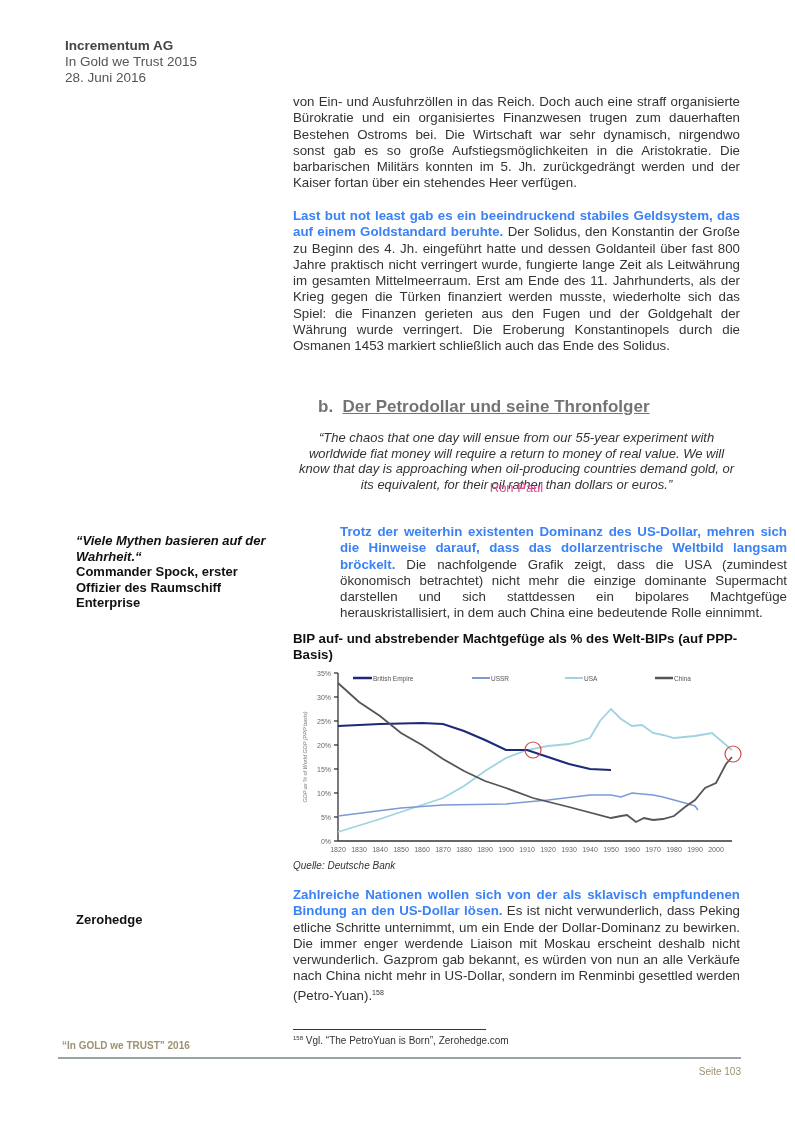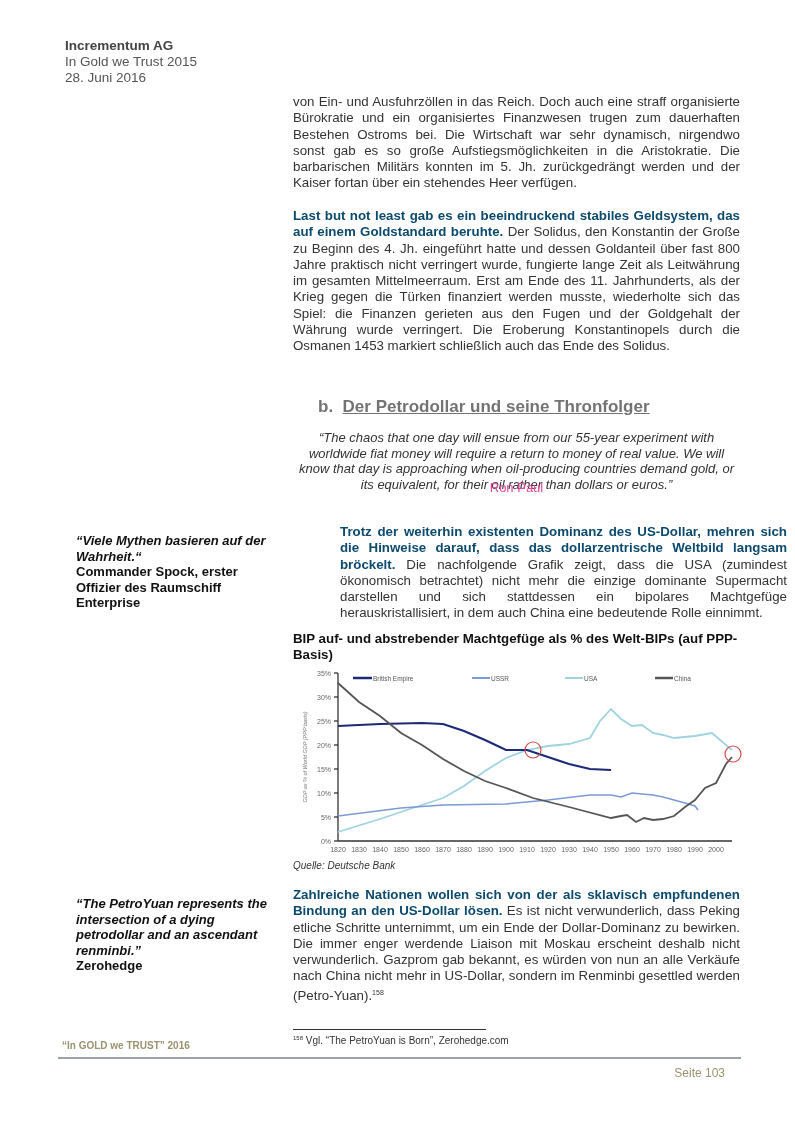--- a/index.html
+++ b/index.html
@@ -1,35 +1,35 @@
 <!DOCTYPE html>
 <html><head>
 <meta charset="utf-8">
 <style>
   html,body{margin:0;padding:0;background:#fff;}
   body{width:795px;height:1125px;position:relative;overflow:hidden;font-family:"Liberation Sans",sans-serif;color:#222;}
   .hdr{position:absolute;left:65px;top:38px;font-size:13.5px;line-height:16px;color:#555;}
   .hdr .co{font-weight:bold;color:#444;}
   .body-text{position:absolute;left:293px;width:447px;font-size:13.3px;line-height:16.3px;text-align:justify;color:#333;}
-  .body-text b{color:#0c4a6e;}
+  .body-text b{color:#3b82f6;}
   .section-title{position:absolute;left:318px;top:397px;font-size:17px;font-weight:bold;color:#737373;}
   .section-title .t{text-decoration:underline;}
   .quote{position:absolute;left:293px;top:430px;width:447px;font-size:13px;line-height:15.5px;font-style:italic;text-align:center;color:#333;}
   .quote-author{position:absolute;left:293px;top:480px;width:447px;text-align:center;font-size:13px;color:#ec4899;}
   .side{position:absolute;left:76px;width:205px;font-size:13px;line-height:15.5px;font-weight:bold;color:#111;}
   .side i{font-style:italic;}
   .chart-title{position:absolute;left:293px;top:631px;width:447px;font-size:13.3px;line-height:16px;font-weight:bold;color:#111;}
   .chart{position:absolute;left:285px;top:662px;width:460px;height:196px;}
   .source{position:absolute;left:293px;top:860px;font-size:10px;font-style:italic;color:#333;}
   .fn-rule{position:absolute;left:293px;top:1029px;width:193px;border-top:1px solid #333;}
   .footnote{position:absolute;left:293px;top:1035px;font-size:10px;color:#333;}
   .footnote sup{font-size:6px;}
   .foot-rule{position:absolute;left:58px;top:1057px;width:683px;border-top:2px solid #9aa3a8;}
   .foot-left{position:absolute;left:62px;top:1040px;font-size:10px;font-weight:bold;color:#9c9270;}
-  .foot-right{position:absolute;right:70px;top:1066px;font-size:12px;color:#9c9270;}
+  .foot-right{position:absolute;right:54px;top:1066px;font-size:10px;color:#9c9270;}
   sup.fn{font-size:7px;vertical-align:super;}
 </style>
 </head>
 <body>
 
 <div class="hdr">
   <div class="co">Incrementum AG</div>
   <div>In Gold we Trust 2015</div>
   <div>28. Juni 2016</div>
 </div>
@@ -126,21 +126,21 @@
     <polyline fill="none" stroke="#555" stroke-width="1.8" points="53,21 74,40 95,54 116,71 137,83 158,97 179,109 200,119 221,126 248,136 284,145 326,156 336,154 342,153 351,160 359,156 368,158 378,157 389,154 400,145 410,138 420,126 431,121 441,102 447,95"></polyline>
 
     <circle cx="248" cy="88" r="8" fill="none" stroke="#d04a4a" stroke-width="1.2"></circle>
     <circle cx="448" cy="92" r="8" fill="none" stroke="#d04a4a" stroke-width="1.2"></circle>
   </svg>
 </div>
 
 <div class="source">Quelle: Deutsche Bank</div>
 
 <div class="side" style="top:896px;">
-  <i>“The PetroYuan represents the intersection of a dying petrodollar and an ascendant renminbi.”</i><br>
+  <br>
   <span>Zerohedge</span>
 </div>
 
 <div class="body-text" style="top:887px;">
   <b>Zahlreiche Nationen wollen sich von der als sklavisch empfundenen Bindung an den US-Dollar lösen.</b><span> Es ist nicht verwunderlich, dass Peking etliche Schritte unternimmt, um ein Ende der Dollar-Dominanz zu bewirken. Die immer enger werdende Liaison mit Moskau erscheint deshalb nicht verwunderlich. Gazprom gab bekannt, es würden von nun an alle Verkäufe nach China nicht mehr in US-Dollar, sondern im Renminbi gesettled werden (Petro-Yuan).</span><sup class="fn">158</sup>
 </div>
 
 <div class="fn-rule"></div>
 <div class="footnote">
   <sup>158</sup><span> Vgl. “The PetroYuan is Born”, Zerohedge.com</span>

